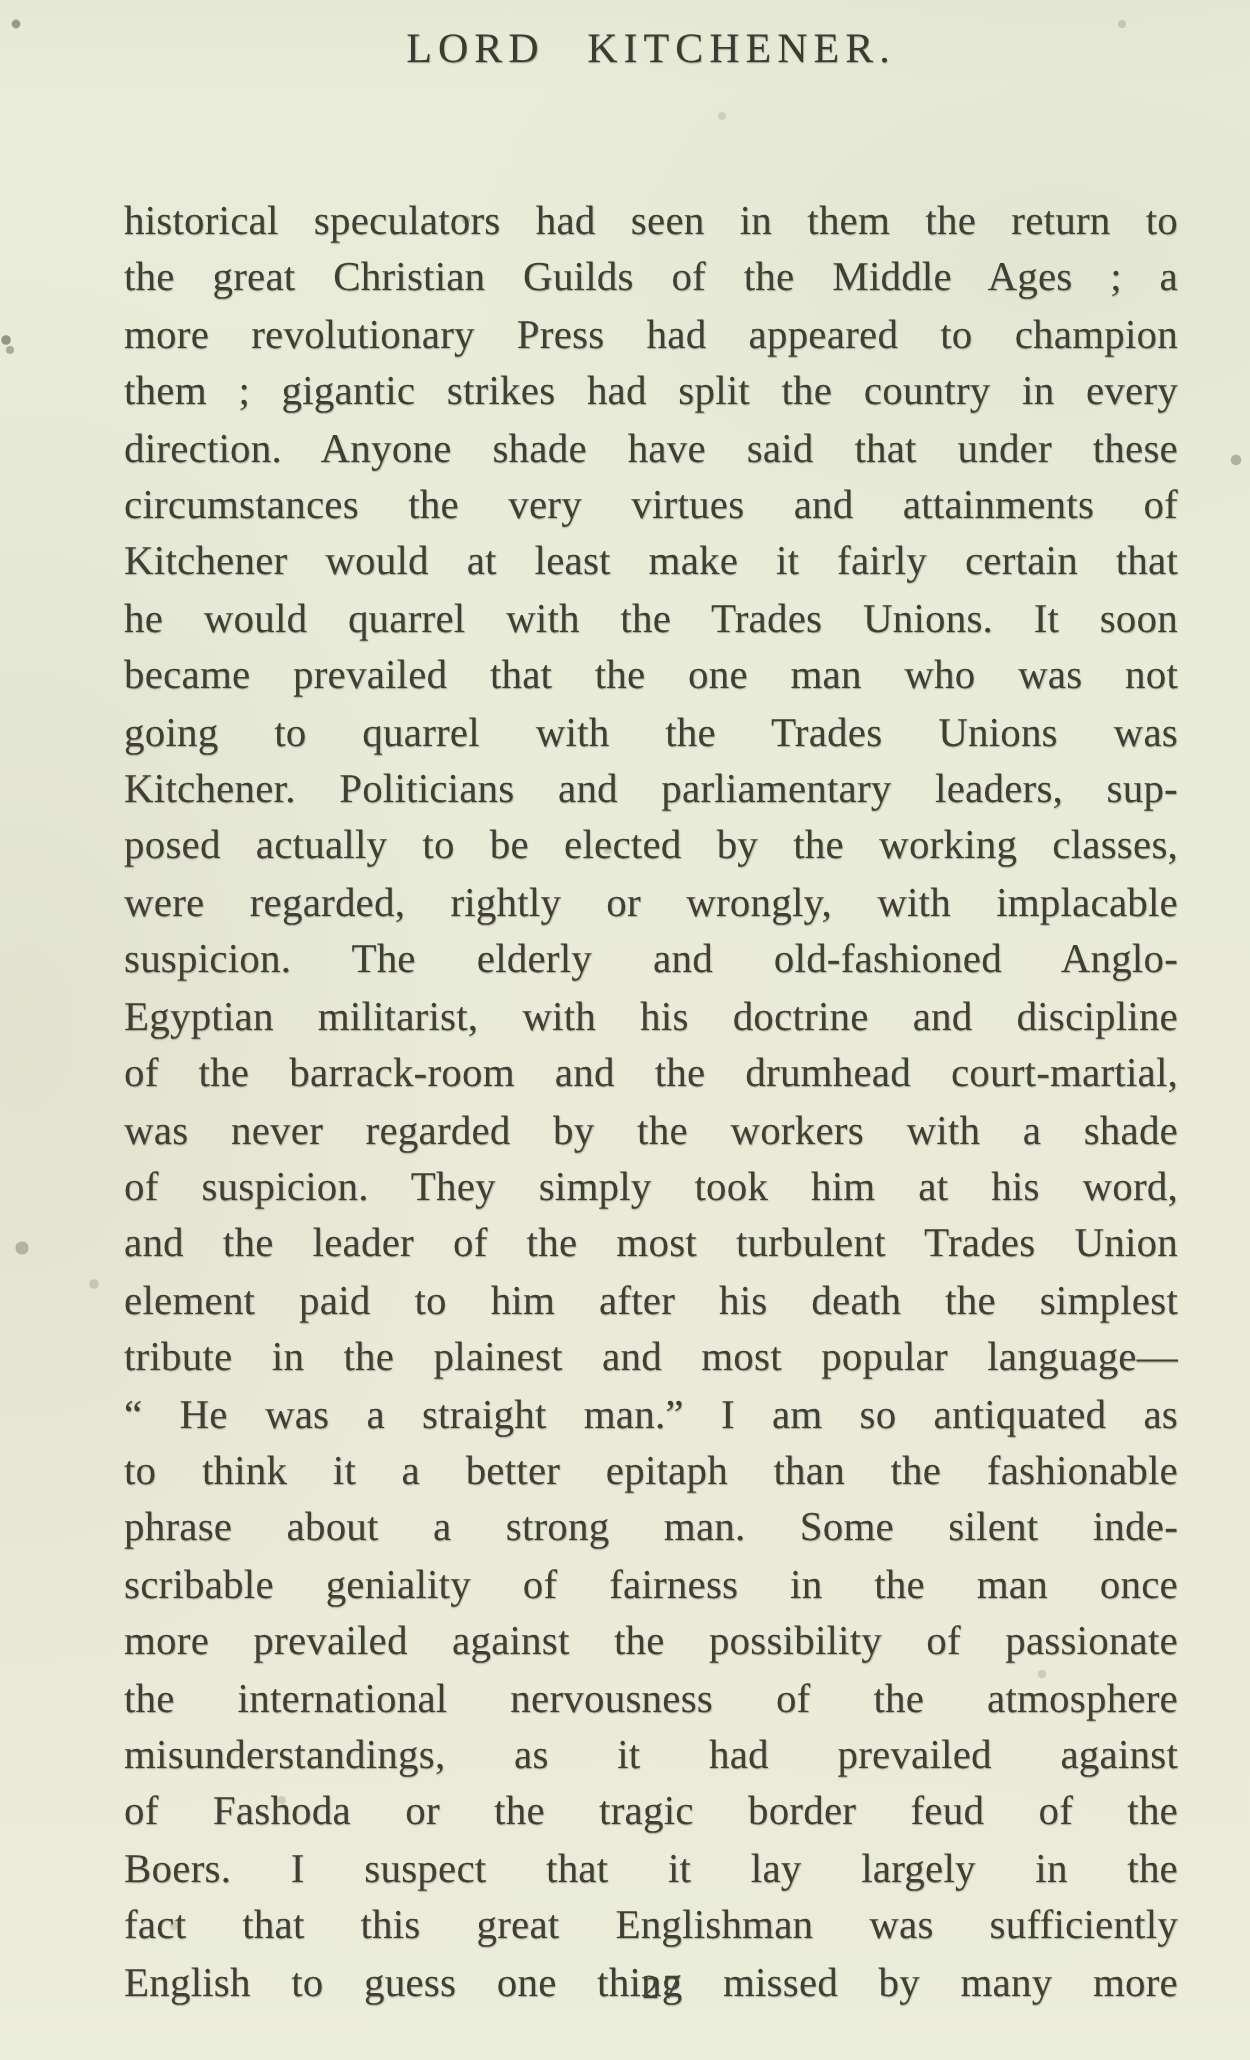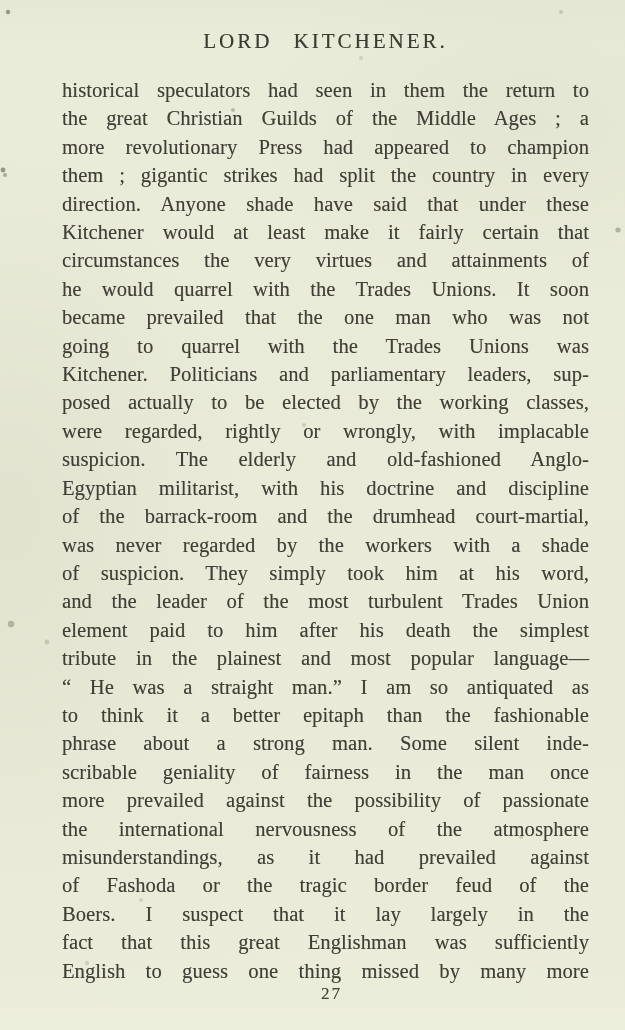--- a/index.html
+++ b/index.html
@@ -32,21 +32,21 @@
     position: absolute;
     inset: 0;
     background:
       radial-gradient(ellipse 420px 260px at 85% 12%, rgba(210,212,190,0.25), transparent 70%),
       radial-gradient(ellipse 300px 500px at 2% 50%, rgba(205,207,186,0.30), transparent 75%),
       radial-gradient(ellipse 500px 220px at 50% 101%, rgba(236,238,220,0.55), transparent 80%);
     pointer-events: none;
   }
   .title {
     position: absolute;
-    top: 29px;
+    top: 12px;
     left: 62px;
     width: 527px;
     margin: 0;
     text-align: center;
     font-size: 21px;
     font-weight: normal;
     letter-spacing: 3px;
     word-spacing: 13px;
     color: #3c3b32;
     text-shadow: 0.3px 0.3px 0.6px rgba(60,58,48,0.45);
@@ -101,28 +101,28 @@
       86px 962px 0 1.2px rgba(128,125,105,0.26);
     pointer-events: none;
   }
 </style>
 </head>
 <body style="background: rgb(233, 235, 217);">
 
 <div class="page">
   <div class="speckles"></div>
   <h1 class="title">LORD KITCHENER.</h1>
-  <div class="text-block" id="text-block" style="color: rgb(64, 63, 54);">
+  <div class="text-block" id="text-block" style="color: rgb(64, 63, 54); margin-top: 21px;">
       <div class="line">historical speculators had seen in them the return to</div>
       <div class="line">the great Christian Guilds of the Middle Ages ; a</div>
       <div class="line">more revolutionary Press had appeared to champion</div>
       <div class="line">them ; gigantic strikes had split the country in every</div>
       <div class="line">direction. Anyone shade have said that under these</div>
+      <div class="line">circumstances the very virtues and attainments of</div>
       <div class="line">Kitchener would at least make it fairly certain that</div>
-      <div class="line">circumstances the very virtues and attainments of</div>
       <div class="line">he would quarrel with the Trades Unions. It soon</div>
       <div class="line">became prevailed that the one man who was not</div>
       <div class="line">going to quarrel with the Trades Unions was</div>
       <div class="line">Kitchener. Politicians and parliamentary leaders, sup-</div>
       <div class="line">posed actually to be elected by the working classes,</div>
       <div class="line">were regarded, rightly or wrongly, with implacable</div>
       <div class="line">suspicion. The elderly and old-fashioned Anglo-</div>
       <div class="line">Egyptian militarist, with his doctrine and discipline</div>
       <div class="line">of the barrack-room and the drumhead court-martial,</div>
       <div class="line">was never regarded by the workers with a shade</div>

